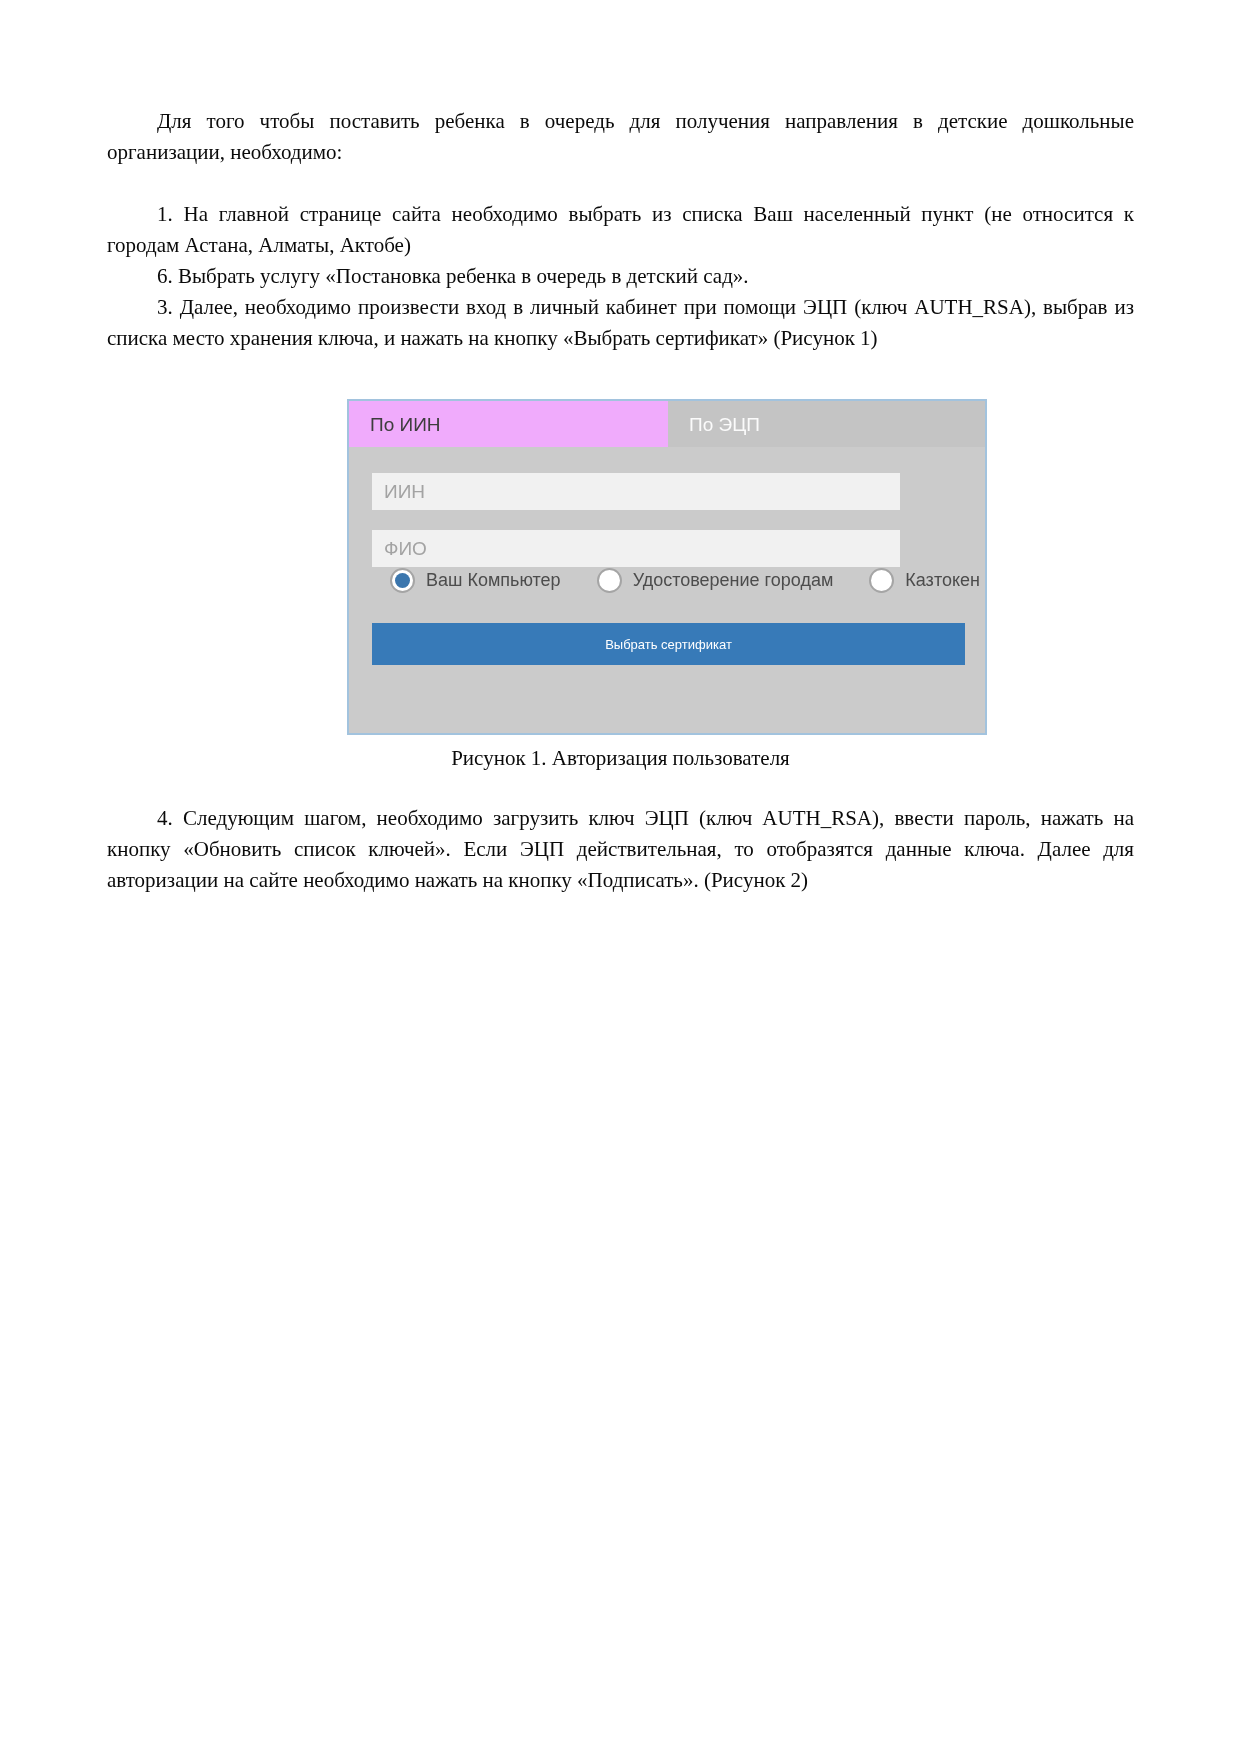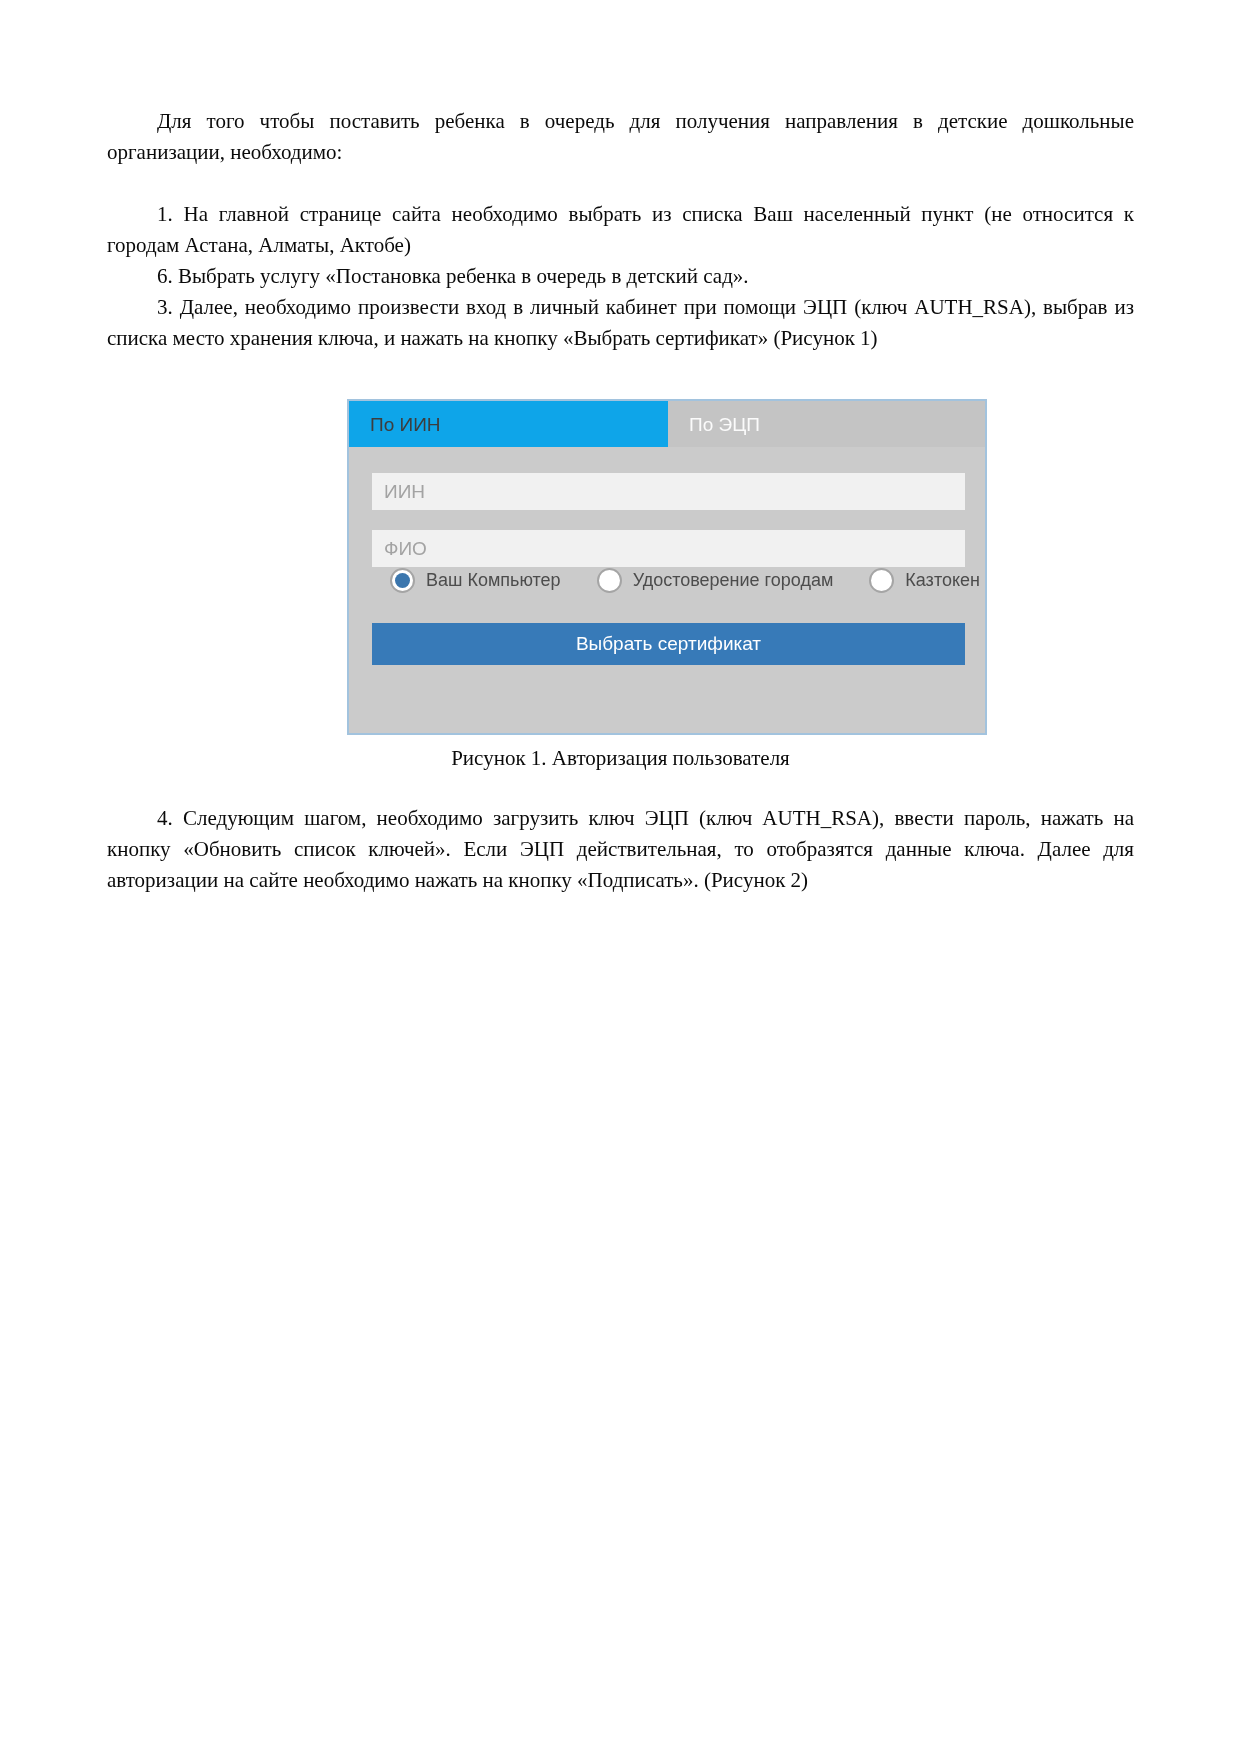--- a/index.html
+++ b/index.html
@@ -38,27 +38,27 @@
     font-family:"Liberation Sans", sans-serif;
   }
   .tabs{display:flex;height:46px;background:#c4c4c4;}
   .tab{
     display:flex;align-items:center;
     font-size:19px;
     padding-left:21px;
     box-sizing:border-box;
     cursor:default;
   }
-  .tab-active{width:319px;background:#0ea5e9;color:#3d3d3d;}
+  .tab-active{width:319px;background:#f0abfc;color:#3d3d3d;}
   .tab-inactive{flex:1;background:#c4c4c4;color:#fbfbfb;}
   .form-body{padding:26px 24px 0 23px;}
   .txt-input{
     display:block;
     box-sizing:border-box;
-    width:593px;height:37px;
+    width:528px;height:37px;
     border:none;outline:none;
     background:#f1f1f1;
     padding:0 0 0 12px;
     font-family:"Liberation Sans", sans-serif;
     font-size:19px;color:#a21caf;
   }
   .txt-input::placeholder{color:#a3a3a3;opacity:1;}
   .gap20{height:20px;}
   .radio-row{
     padding-left:18px;
@@ -89,21 +89,21 @@
   }
   .submit-btn{
     display:block;
     box-sizing:border-box;
     margin-top:30px;
     width:593px;height:42px;
     border:none;
     background:#377ab8;
     color:#ffffff;
     font-family:"Liberation Sans", sans-serif;
-    font-size:19px;
+    font-size:13px;
     text-align:center;
     cursor:pointer;
   }
 </style>
 </head>
 <body>
 
 <div class="page">
   <div class="doc">
 

